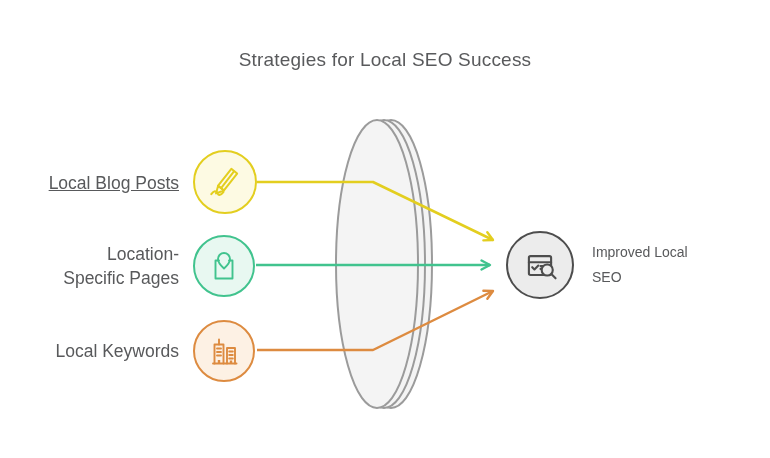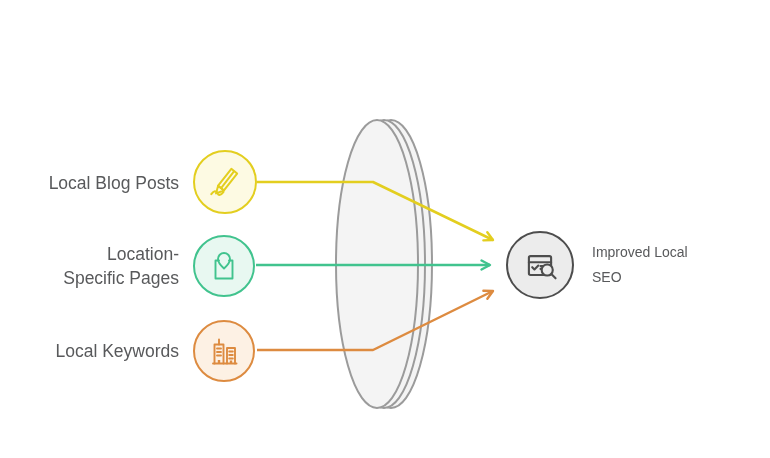--- a/index.html
+++ b/index.html
@@ -35,21 +35,21 @@
   .input-label{
     position:absolute;
     left:0;width:179px;
     transform:translateY(-50%);
     text-align:right;
     font-size:17.5px;
     line-height:24px;
     white-space:pre-line;
     color:#58595b;
   }
-  .label-1{top:183px;}
+  .label-1{top:183px;text-decoration:underline;}
   .label-2{top:266px;}
   .label-3{top:351px;}
   .output-label{
     position:absolute;
     left:592px;top:265px;
     transform:translateY(-50%);
     text-align:left;
     font-size:14px;
     line-height:25px;
     white-space:pre-line;
@@ -79,20 +79,21 @@
       <ellipse cx="391" cy="264" rx="41" ry="144"></ellipse>
       <ellipse cx="384" cy="264" rx="41" ry="144"></ellipse>
       <ellipse cx="377" cy="264" rx="41" ry="144"></ellipse>
     </g>
 
     <polyline points="257,182 373,182 493,240" fill="none" stroke="#e3ce1f" stroke-width="2.5" stroke-linejoin="round" marker-end="url(#ah-yellow)"></polyline>
     <polyline points="256,265 490,265" fill="none" stroke="#41c38e" stroke-width="2.5" stroke-linejoin="round" marker-end="url(#ah-green)"></polyline>
     <polyline points="257,350 373,350 493,291" fill="none" stroke="#dd8b40" stroke-width="2.5" stroke-linejoin="round" marker-end="url(#ah-orange)"></polyline>
   </svg>
 
+  <div class="title">Strategies for Local SEO Success</div>
 
   <div class="input-label label-1">Local Blog Posts</div>
   <div class="input-label label-3">Local Keywords</div>
   <div class="input-label label-2">Location-
 Specific Pages</div>
 
   <div class="node-circle circle-yellow">
     <svg class="icon-svg" width="38" height="38" viewBox="0 0 36 36" fill="none" stroke="#e3ce1f" stroke-width="1.9" stroke-linecap="round" stroke-linejoin="round">
       <path d="M24,5.5 L29.5,10 L17,26 L11.5,21.5 Z"></path>
       <path d="M26.5,8 L14.5,23.5"></path>

